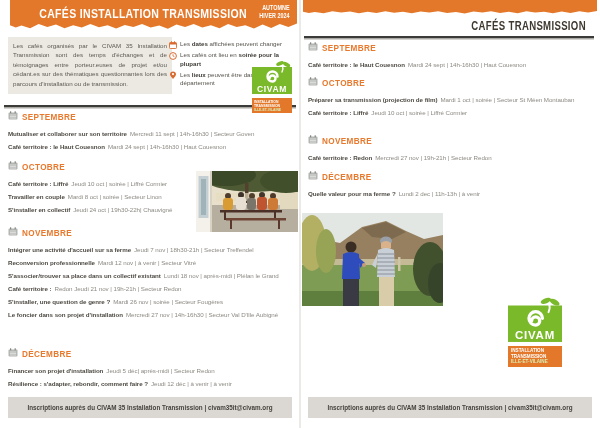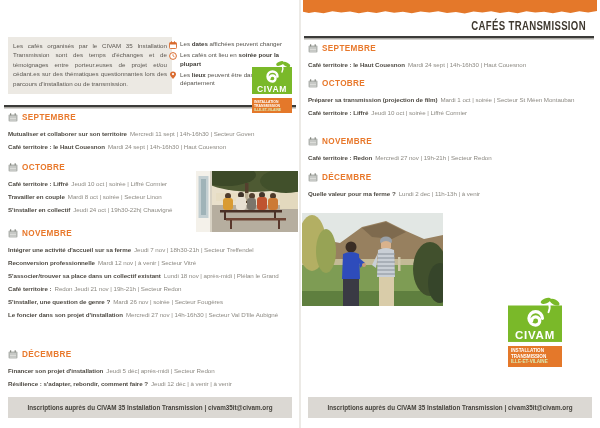--- a/index.html
+++ b/index.html
@@ -43,21 +43,21 @@
   .band .sub3{color:#D9EDB5;}
 
   
   .sec-title{position:absolute;left:0;width:100%;text-align:right;white-space:nowrap;}
   .sec-title span{display:inline-block;transform:scaleX(.8);transform-origin:center;
         font-size:12px;font-weight:bold;color:#3E382F;letter-spacing:.4px;}
   .rule{position:absolute;height:2px;background:#3B3B39;box-shadow:0 1.5px 0 #ABA9A4;}
 
   
   .mblock{position:absolute;left:8px;width:288px;}
-  .month{display:flex;align-items:flex-end;gap:4px;margin-bottom:7px;}
+  .month{display:flex;align-items:flex-start;gap:4px;margin-bottom:7px;}
   .month .mlabel{display:inline-block;transform:scaleX(.86);transform-origin:left center;
         color:#E8782B;font-weight:bold;font-size:9.5px;letter-spacing:.4px;}
   .ev{font-size:6.2px;line-height:9.8px;color:#8D8A83;margin-bottom:3.2px;letter-spacing:-.05px;}
   .ev b{color:#4E4A43;margin-right:3px;}
   .narrow .ev{width:186px;}
 
   
   .photo{position:absolute;}
 
   
@@ -75,20 +75,29 @@
         display:flex;align-items:center;justify-content:center;text-align:center;
         font-size:6.3px;font-weight:bold;color:#45423C;}
 </style>
 </head>
 <body>
 
 <div id="stage">
 
   <div class="page" id="page-left">
 
+    <div class="banner torn" id="banner-left">
+      <div class="banner-title">
+        <span>CAFÉS INSTALLATION TRANSMISSION</span>
+      </div>
+      <div class="season">
+        <div>AUTOMNE</div>
+        <div>HIVER 2024</div>
+      </div>
+    </div>
 
     <div id="intro-box">
       <span>Les cafés organisés par le CIVAM 35 Installation Transmission sont des temps d'échanges et de témoignages entre porteur.euses de projet et/ou cédant.es sur des thématiques questionnantes lors des parcours d'installation ou de transmission.</span>
     </div>
 
     <div id="notes">
       <div class="note">
         <svg width="8" height="8" viewBox="0 0 8 8">
           <rect x="0.5" y="1.6" width="7" height="5.9" rx="0.8" fill="#fff" stroke="#D96B2F" stroke-width="0.9"></rect>
           <rect x="0.5" y="1.6" width="7" height="1.9" rx="0.8" fill="#D96B2F"></rect>

